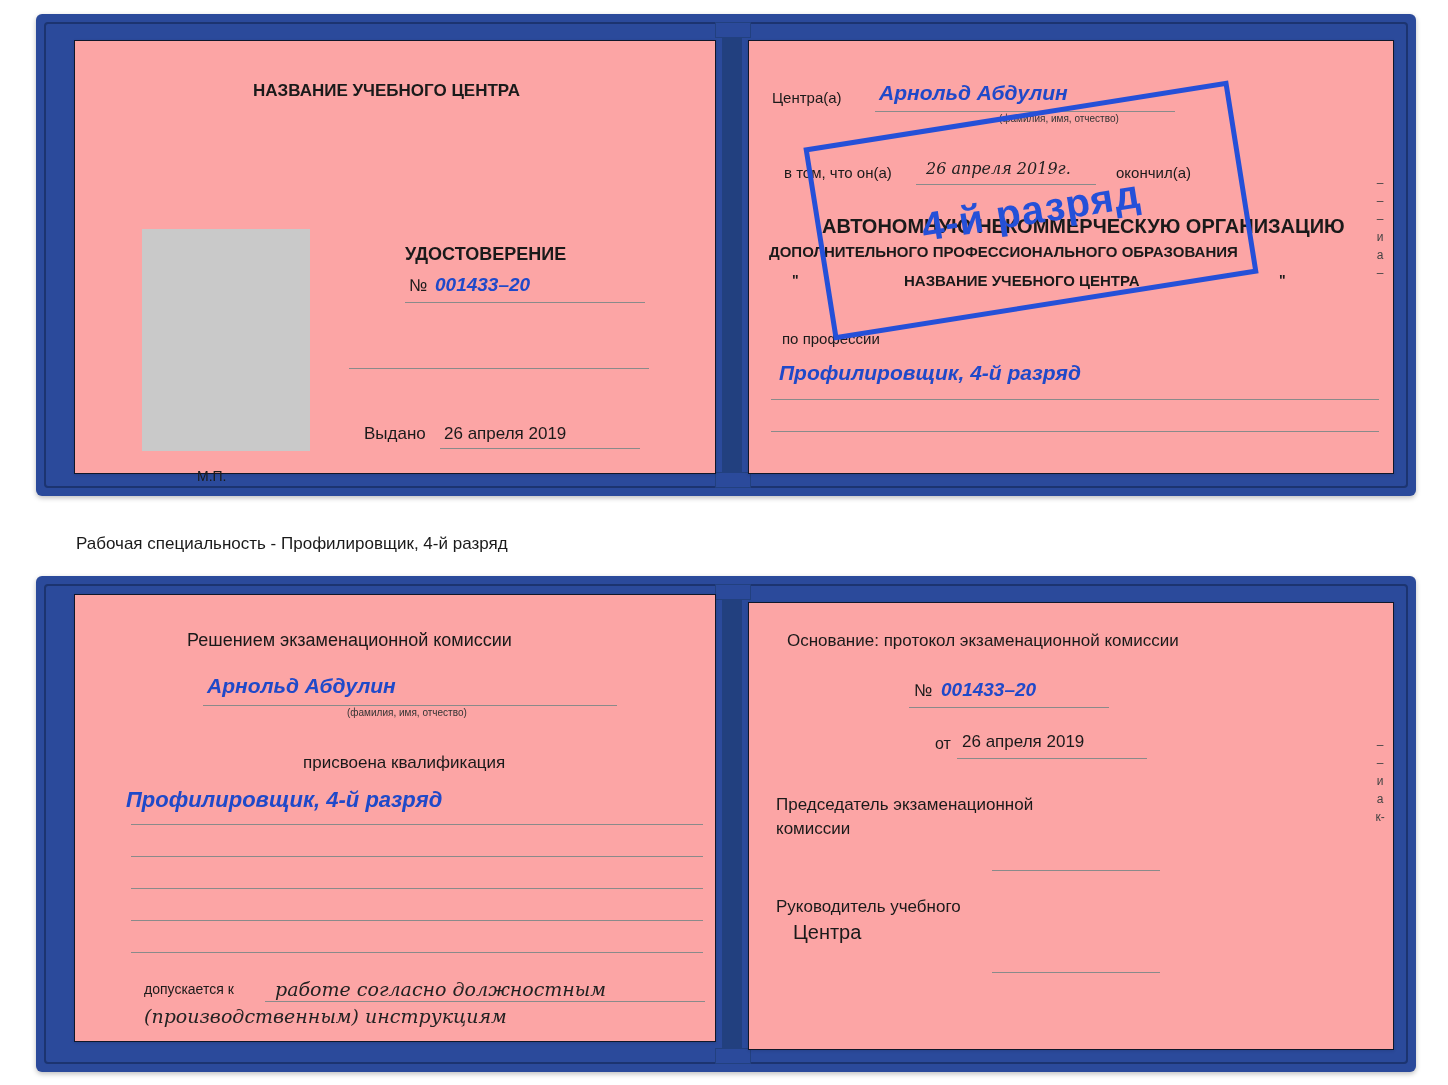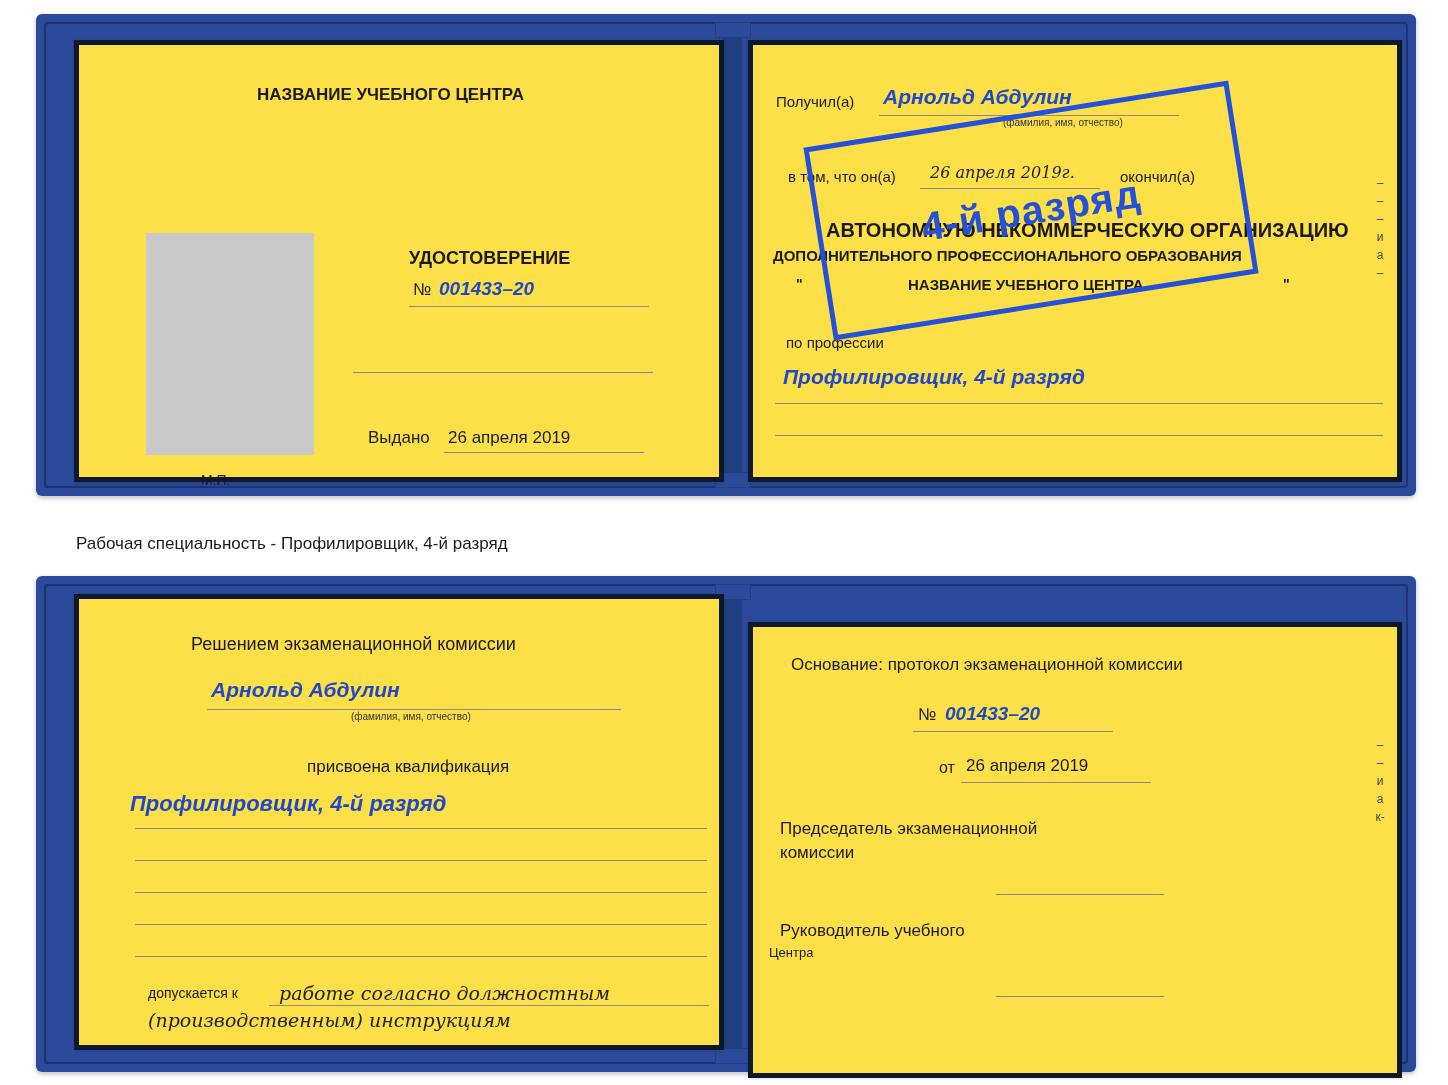--- a/index.html
+++ b/index.html
@@ -26,22 +26,22 @@
 
   .book .cover-inner {
     position: absolute;
     left: 8px; top: 8px; right: 8px; bottom: 8px;
     background: #2b4a9b;
     border: 2px solid #1c3470;
     border-radius: 4px;
   }
   .page {
     position: absolute;
-    background: #fde047;
-    border: 5px solid #0f172a;
+    background: #fca5a5;
+    border: 1px solid #0f172a;
     box-shadow: 0 1px 3px rgba(0,0,0,0.12);
   }
   
   .spine {
     position: absolute;
     top: 0;
     bottom: 0;
     width: 22px;
     background: linear-gradient(to right, #1d3madd, #22407f);
     background: #22407f;
@@ -139,21 +139,21 @@
     <div class="line" style="left:274px; top:327px; width:300px;"></div>
 
     <div class="txt" style="left:289px; top:383px; font-size:17px;">Выдано</div>
     <div class="txt" style="left:369px; top:383px; font-size:17px;">26 апреля 2019</div>
     <div class="line" style="left:365px; top:407px; width:200px;"></div>
 
     <div class="txt" style="left:122px; top:427px; font-size:14px;">М.П.</div>
   </div>
 
   <div class="page" style="left:712px; top:26px; width:644px; height:432px;">
-    <div class="txt" style="left:23px; top:48px; font-size:15px;">Получил(а)</div>
+    <div class="txt" style="left:23px; top:48px; font-size:15px;">Центра(а)</div>
     <div class="hand" style="left:130px; top:40px; font-size:21px;">Арнольд Абдулин</div>
     <div class="line" style="left:126px; top:70px; width:300px;"></div>
     <div class="tiny" style="left:250px; top:72px;">(фамилия, имя, отчество)</div>
 
     <div class="txt" style="left:35px; top:123px; font-size:15px;">в том, что он(а)</div>
     <div class="handthin" style="left:177px; top:118px; font-size:16px;">26 апреля 2019г.</div>
     <div class="line" style="left:167px; top:143px; width:180px;"></div>
     <div class="txt" style="left:367px; top:123px; font-size:15px;">окончил(а)</div>
 
     <div class="txt bold" style="left:73px; top:174px; font-size:20px;">АВТОНОМНУЮ НЕКОММЕРЧЕСКУЮ ОРГАНИЗАЦИЮ</div>
@@ -204,37 +204,37 @@
     <div class="line" style="left:56px; top:293px; width:572px;"></div>
     <div class="line" style="left:56px; top:325px; width:572px;"></div>
     <div class="line" style="left:56px; top:357px; width:572px;"></div>
 
     <div class="txt" style="left:69px; top:386px; font-size:14px;">допускается к</div>
     <div class="handthin" style="left:69px; top:410px; font-size:19px;">(производственным) инструкциям</div>
     <div class="handthin" style="left:200px; top:383px; font-size:19px;">работе согласно должностным</div>
     <div class="line" style="left:190px; top:406px; width:440px;"></div>
   </div>
 
-  <div class="page" style="left:712px; top:26px; width:644px; height:446px;margin-top:20px;">
+  <div class="page" style="left:712px; top:26px; width:644px; height:446px;">
     <div class="txt" style="left:38px; top:28px; font-size:17px;">Основание: протокол экзаменационной комиссии</div>
 
     <div class="txt" style="left:165px; top:78px; font-size:17px;">№</div>
     <div class="hand" style="left:192px; top:76px; font-size:19px;">001433–20</div>
     <div class="line" style="left:160px; top:104px; width:200px;"></div>
 
     <div class="txt" style="left:186px; top:132px; font-size:16px;">от</div>
     <div class="txt" style="left:213px; top:129px; font-size:17px;">26 апреля 2019</div>
     <div class="line" style="left:208px; top:155px; width:190px;"></div>
 
     <div class="txt" style="left:27px; top:192px; font-size:17px;">Председатель экзаменационной</div>
     <div class="txt" style="left:27px; top:216px; font-size:17px;">комиссии</div>
     <div class="line" style="left:243px; top:267px; width:168px;"></div>
 
     <div class="txt" style="left:27px; top:294px; font-size:17px;">Руководитель учебного</div>
-    <div class="txt" style="left:16px; top:318px; font-size:13px;">Центра</div>
+    <div class="txt" style="left:44px; top:318px; font-size:20px;">Центра</div>
     <div class="line" style="left:243px; top:369px; width:168px;"></div>
   </div>
 
   <div class="edge-txt" style="left:1330px; top:160px; width:28px; white-space:pre;">–
 –
 и
 а
 к-</div>
 </div>
 

